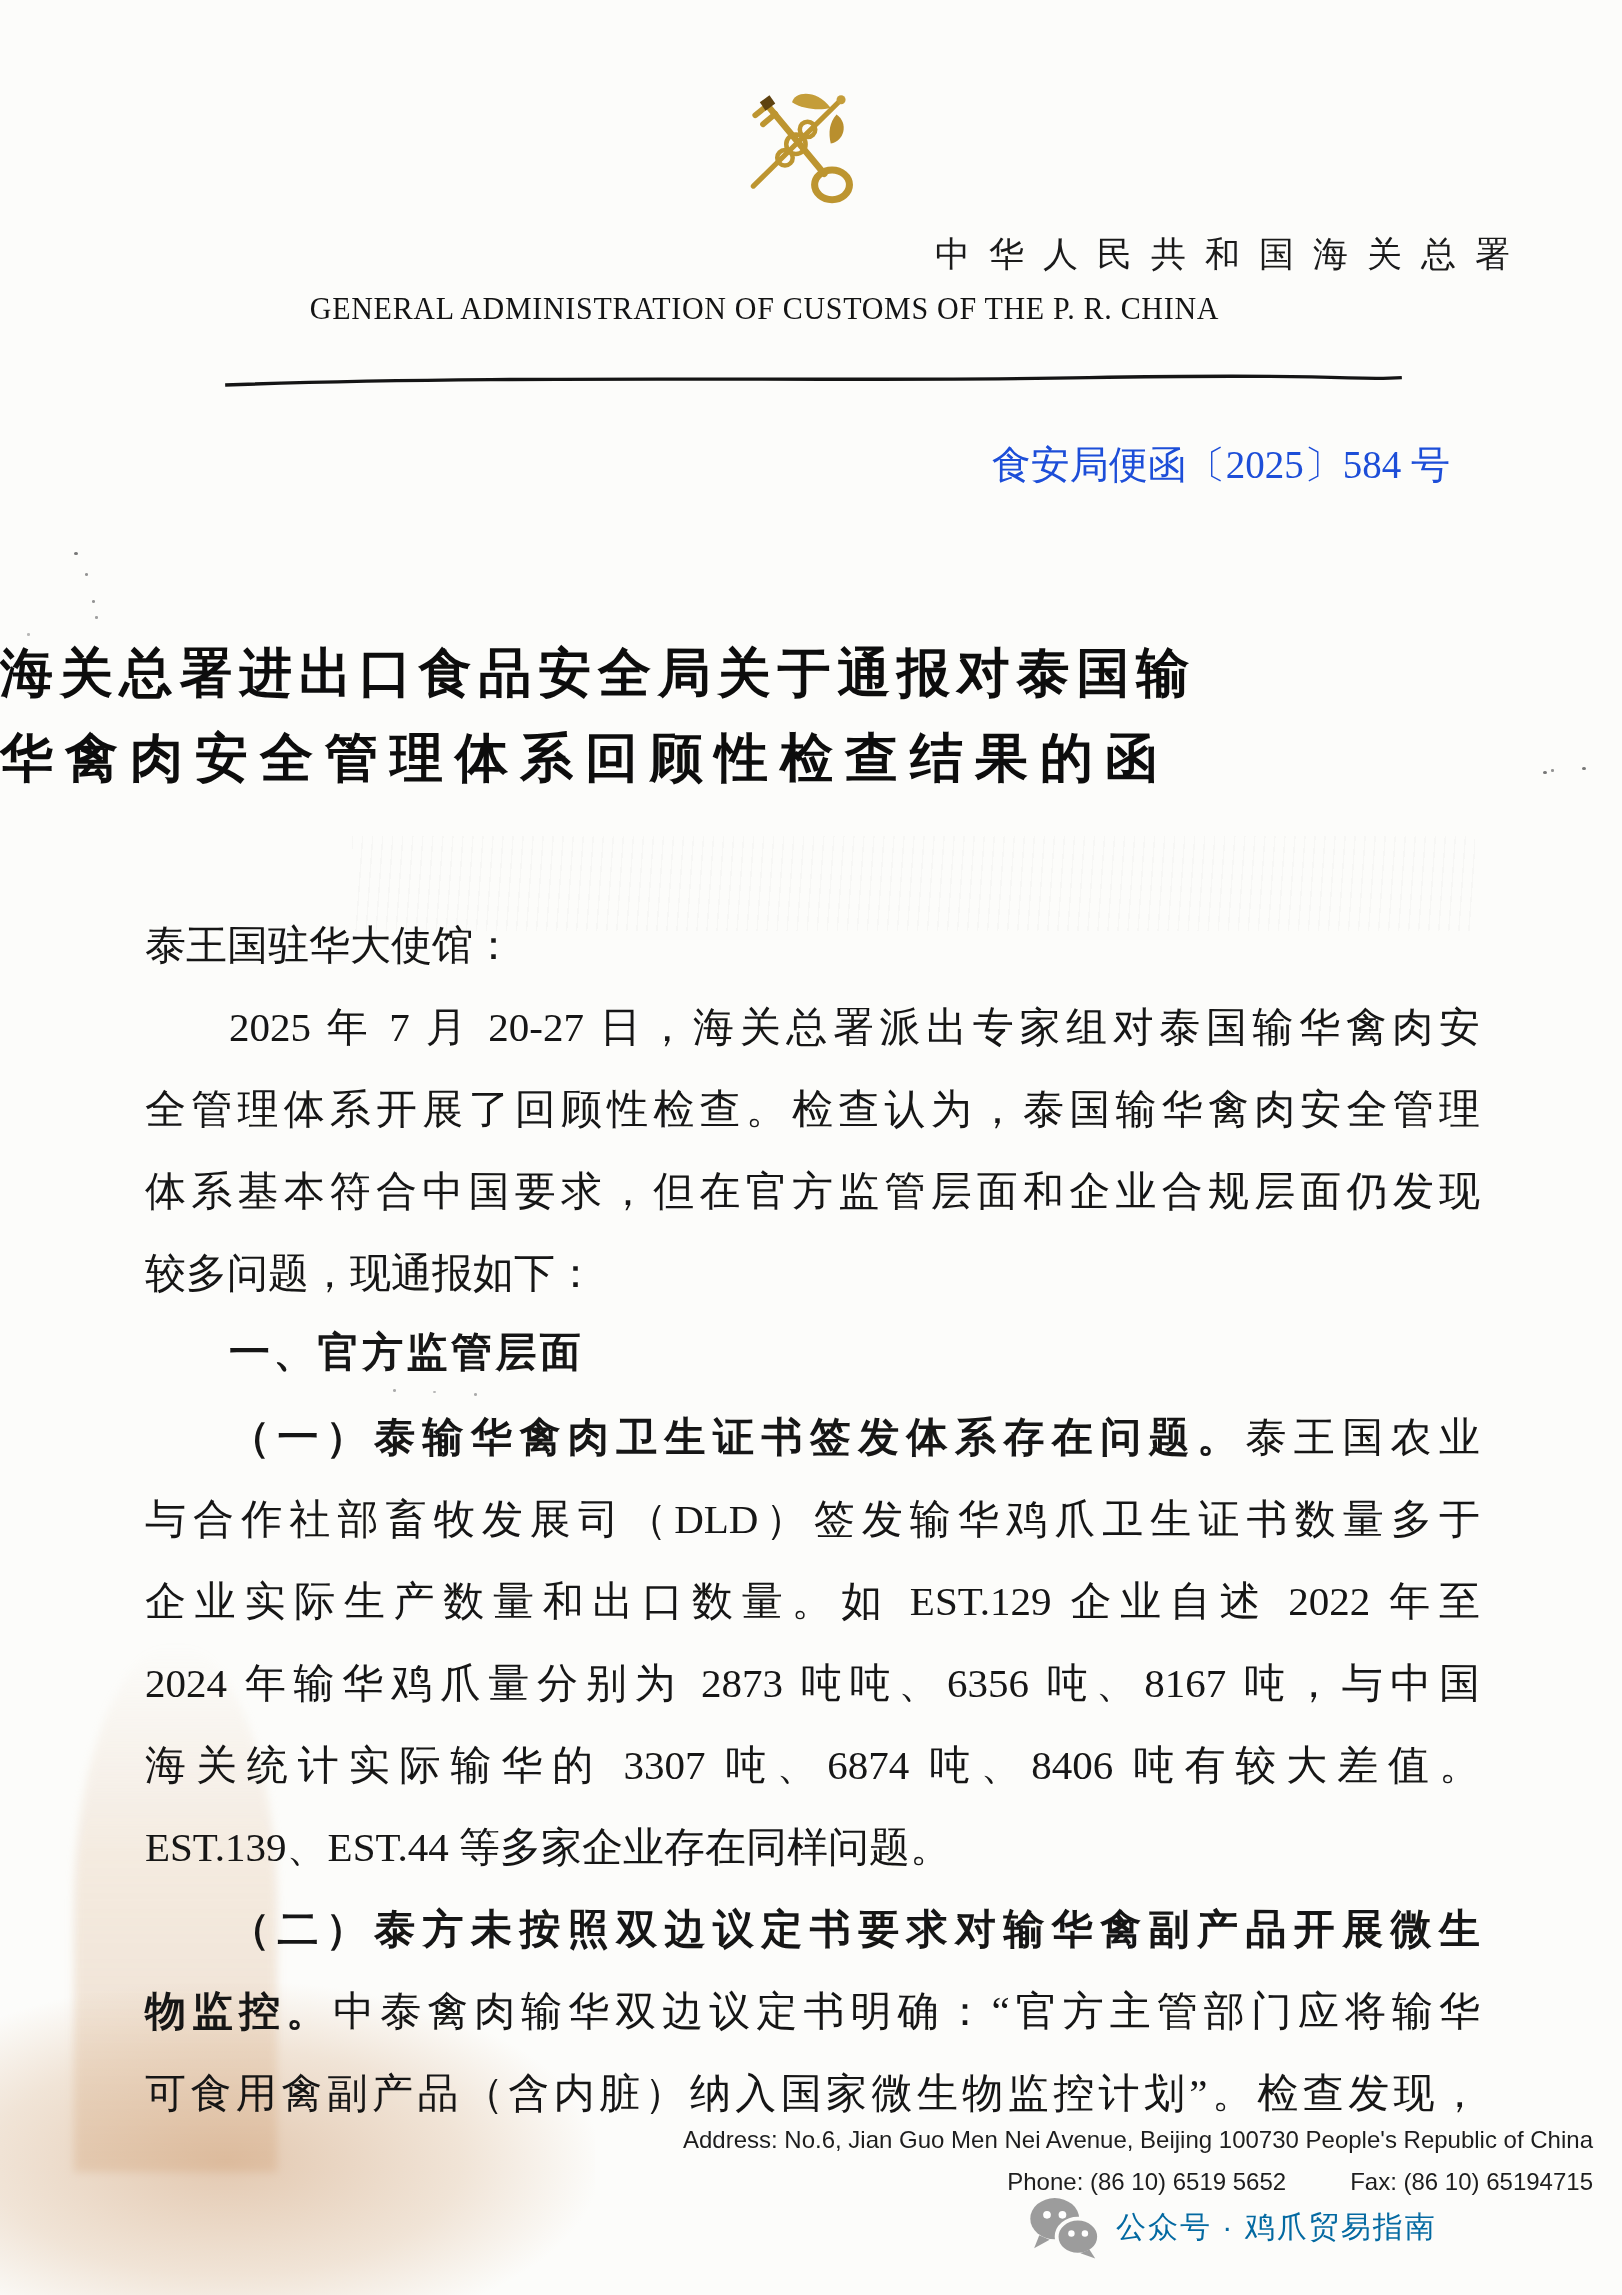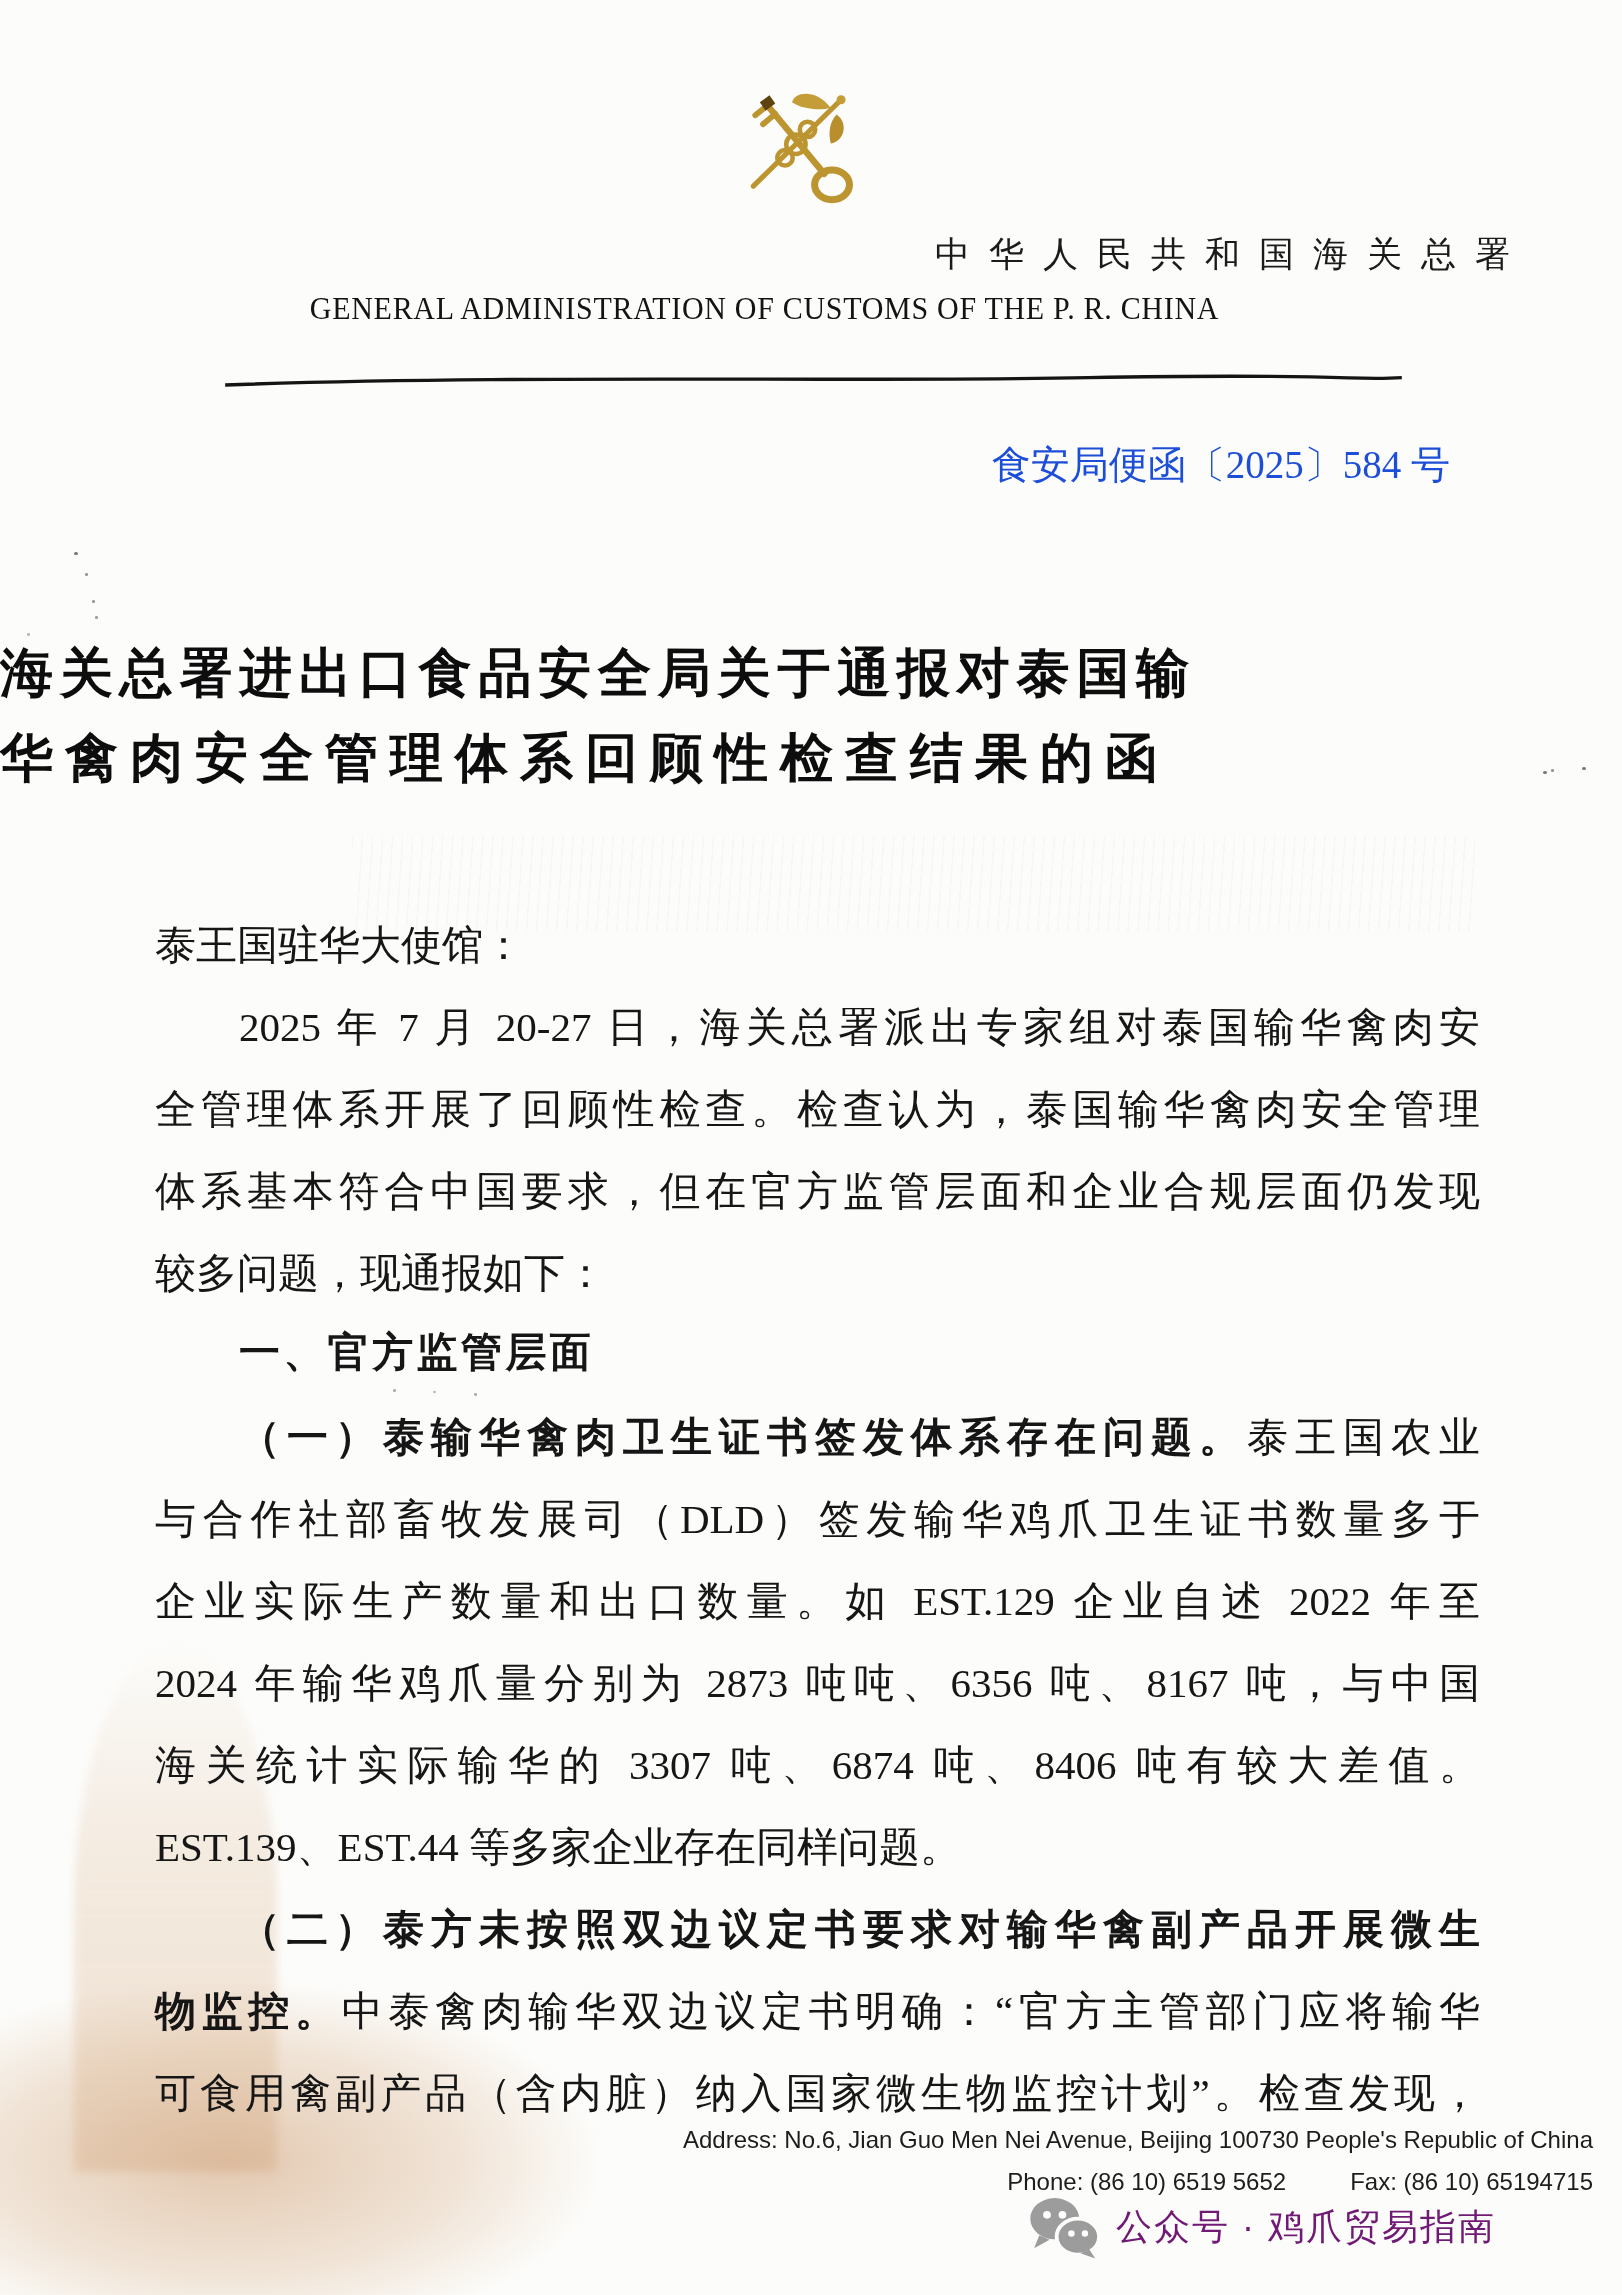--- a/index.html
+++ b/index.html
@@ -32,39 +32,39 @@
 
   
   .title { position:absolute; top:644px; left:0; width:1622px; text-align:left;
     font-weight:bold; color:#0d0d0d;font-family:Liberation Serif, serif; }
   .title .l1 { font-size:53px; line-height:58px; letter-spacing:6.8px; }
   .title .l2 { font-size:53px; line-height:58px; letter-spacing:12px; margin-top:27px; }
 
   
   .body-block { position:absolute; left:145px; top:904px; width:1335px;
     font-size:41px; color:#161616; }
-  .line { height:82px; line-height:82px;margin-left:10px; }
+  .line { height:82px; line-height:82px; }
   .line.indent { text-indent:84px; }
   .line.justify { text-align:justify; text-align-last:justify; }
   .line .b { font-weight:700; }
   .line.heading { font-family:Liberation Mono, monospace; }
   .line.heading .b { letter-spacing:3.4px; }
 
   
   .footer { position:absolute; top:2125px; left:0; width:1593px; text-align:right;
     font-family:"Liberation Sans","DejaVu Sans",sans-serif; color:#1d1d1d; }
   .footer .addr { font-size:24px; line-height:30px; }
   .footer .phones { margin-top:12px; font-size:24px; line-height:30px; }
   .footer .fax { margin-left:64px; }
 
   
   .watermark { position:absolute; left:1029px; top:2195px; display:flex; align-items:center;
     font-family:"Liberation Sans","DejaVu Sans",sans-serif; }
   .wicon { width:72px; height:64px; margin-right:15px; flex:0 0 auto; }
-  .wtext { font-size:36px; letter-spacing:2px; color:#701a75; white-space:nowrap; }
+  .wtext { font-size:30px; letter-spacing:2px; color:#0369a1; white-space:nowrap; }
 </style>
 </head>
 <body>
 
 <div class="page">
 
   <div class="stain stain-b"></div>
   <div class="stain stain-a"></div>
   <div class="noise-band"></div>
 

